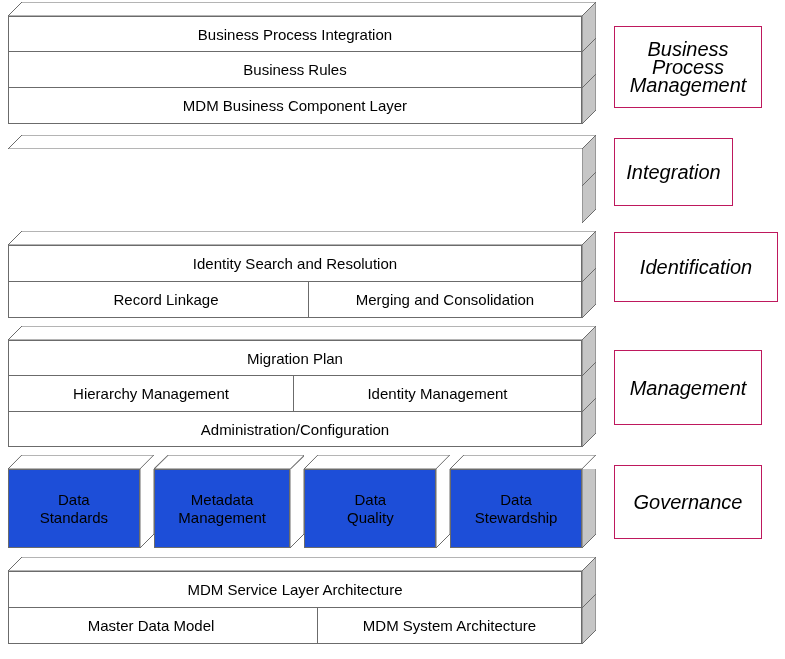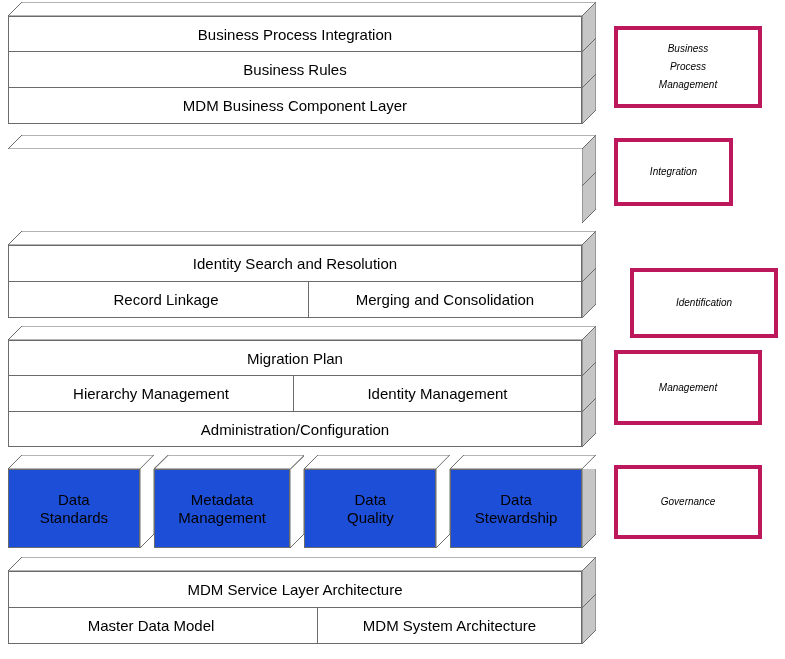--- a/index.html
+++ b/index.html
@@ -107,29 +107,29 @@
   }
   .gov-box .bevel { height: 14px; }
   .gov-box .side {
     top: 14px;
     height: calc(100% - 14px);
   }
 
   
   .cat-box {
     position: absolute;
-    border: 4px solid #be185d;
+    border: 1px solid #be185d;
     background: #ffffff;
     box-sizing: border-box;
     display: flex;
     align-items: center;
     justify-content: center;
     text-align: center;
     font-style: italic;
-    font-size: 10px;
+    font-size: 20px;
     line-height: 18px;
     white-space: pre-line;
   }
 </style>
 </head>
 <body>
 
 <div id="diagram">
 
   <div class="layer-group" style="left:8px; top:2px; width:588px; height:122px;">
@@ -307,20 +307,20 @@
       </div>
     </div>
   </div>
 
   <div class="cat-box" style="left:614px; top:26px; width:148px; height:82px;">Business
 Process
 Management</div>
 
   <div class="cat-box" style="left:614px; top:138px; width:119px; height:68px;">Integration</div>
 
-  <div class="cat-box" style="left:630px; top:232px; width:148px; height:70px;margin-top:36px;">Identification</div>
+  <div class="cat-box" style="left:614px; top:232px; width:164px; height:70px;">Identification</div>
 
   <div class="cat-box" style="left:614px; top:350px; width:148px; height:75px;">Management</div>
 
   <div class="cat-box" style="left:614px; top:465px; width:148px; height:74px;">Governance</div>
 
 
 </div>
 
 </body></html>

